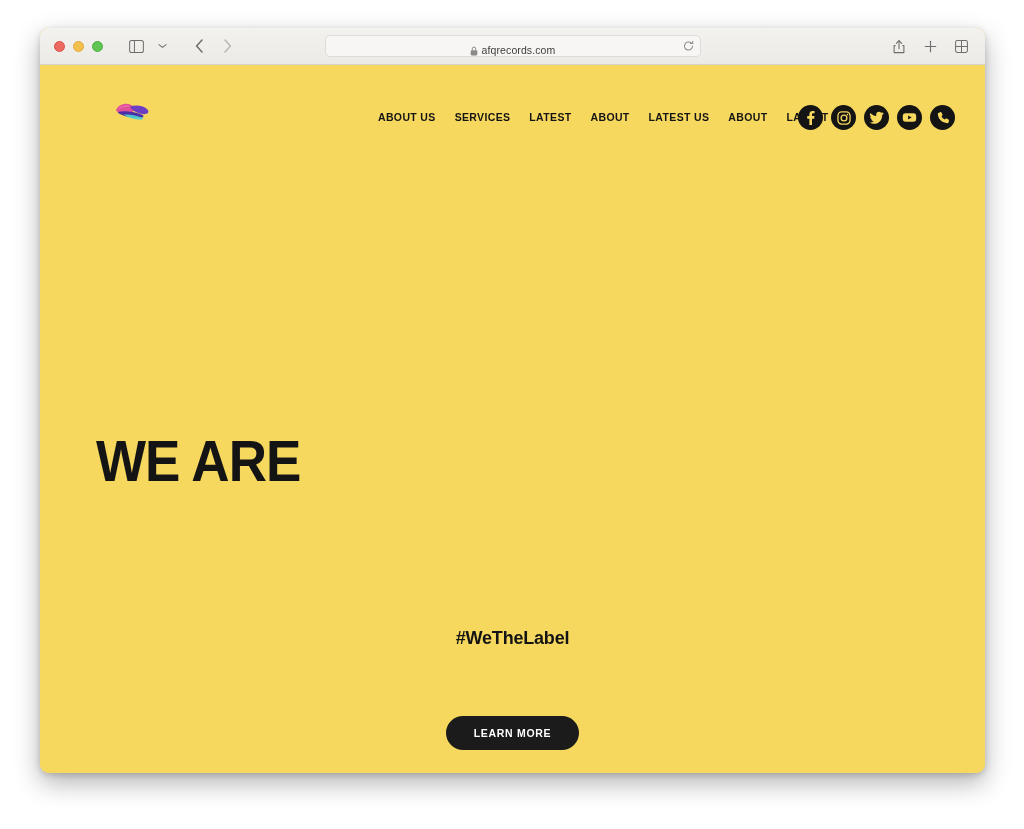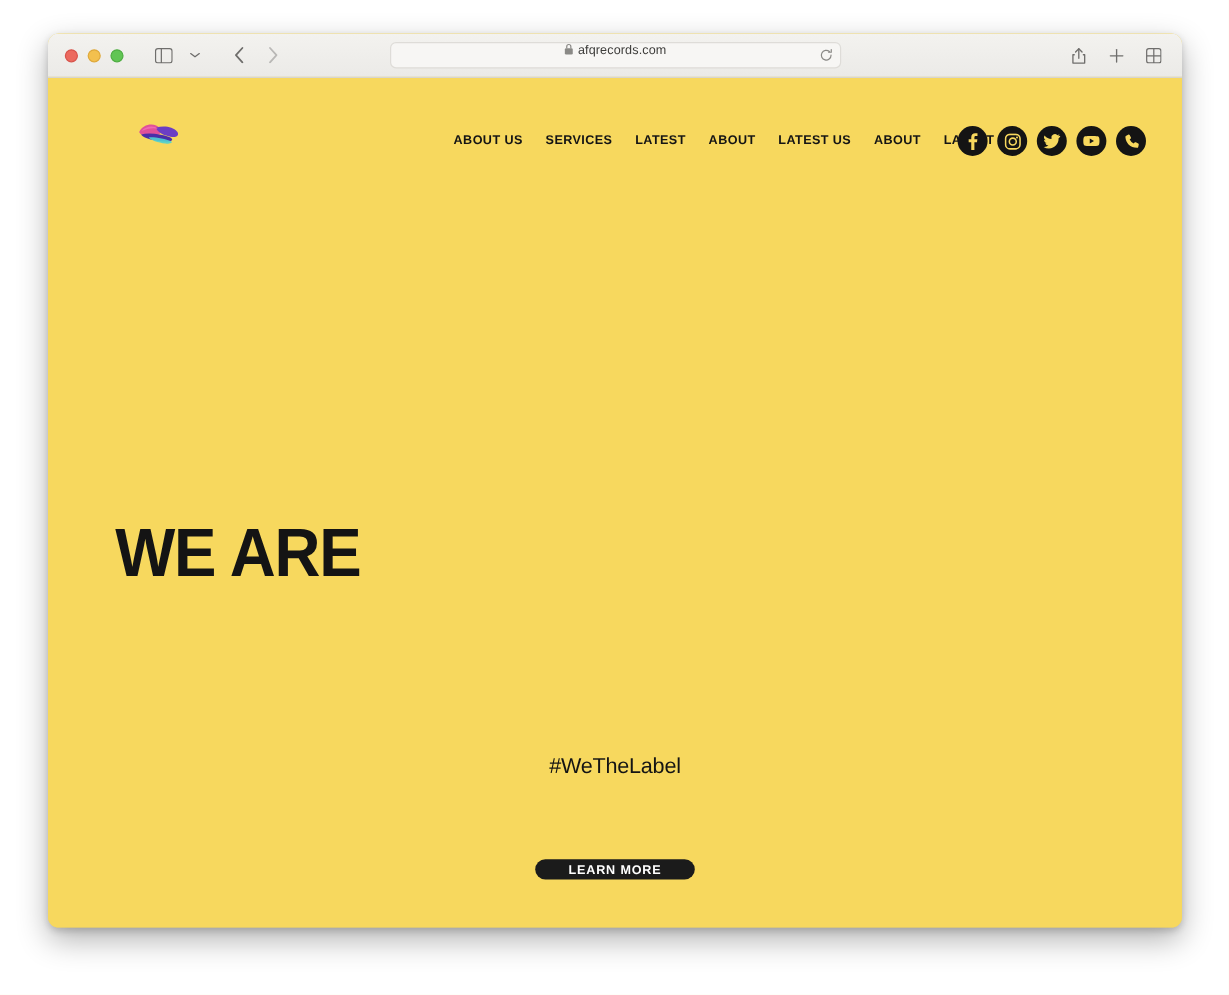--- a/index.html
+++ b/index.html
@@ -59,21 +59,21 @@
   #url-bar {
     position: absolute;
     left: 50%;
     transform: translateX(-50%);
     width: 376px;
     height: 22px;
     background: #f7f6f4;
     border: 1px solid #dedcd8;
     border-radius: 5px;
     display: flex;
-    align-items: flex-start;
+    align-items: flex-end;
     justify-content: center;
     gap: 4px;
   }
   #url-bar .lock { display: flex; align-items: center; color: #8a8986; }
   #url-text {
     font-size: 10.5px;
     color: #3e3d3b;
     letter-spacing: 0.1px;
   }
   #reload-btn {
@@ -194,39 +194,39 @@
     flex: none;
   }
 
   #hero-tagline {
     position: absolute;
     left: 0;
     right: 0;
     top: 471px;
     text-align: center;
     font-size: 18px;
-    font-weight: 400;
+    font-weight: 700;
     letter-spacing: -0.2px;
     color: #141414;
   }
 
   #hero-cta-wrap {
     position: absolute;
     left: 0;
     right: 0;
     top: 559px;
     display: flex;
     justify-content: center;
   }
   #learn-more-button {
     background: #1b1b1b;
     color: #ffffff;
     border: none;
     border-radius: 22px;
-    height: 17px;
+    height: 34px;
     padding: 0 28px;
     font-family: "Liberation Sans", sans-serif;
     font-size: 10.5px;
     font-weight: 700;
     letter-spacing: 0.7px;
     cursor: pointer;
   }
 </style>
 </head>
 <body>

